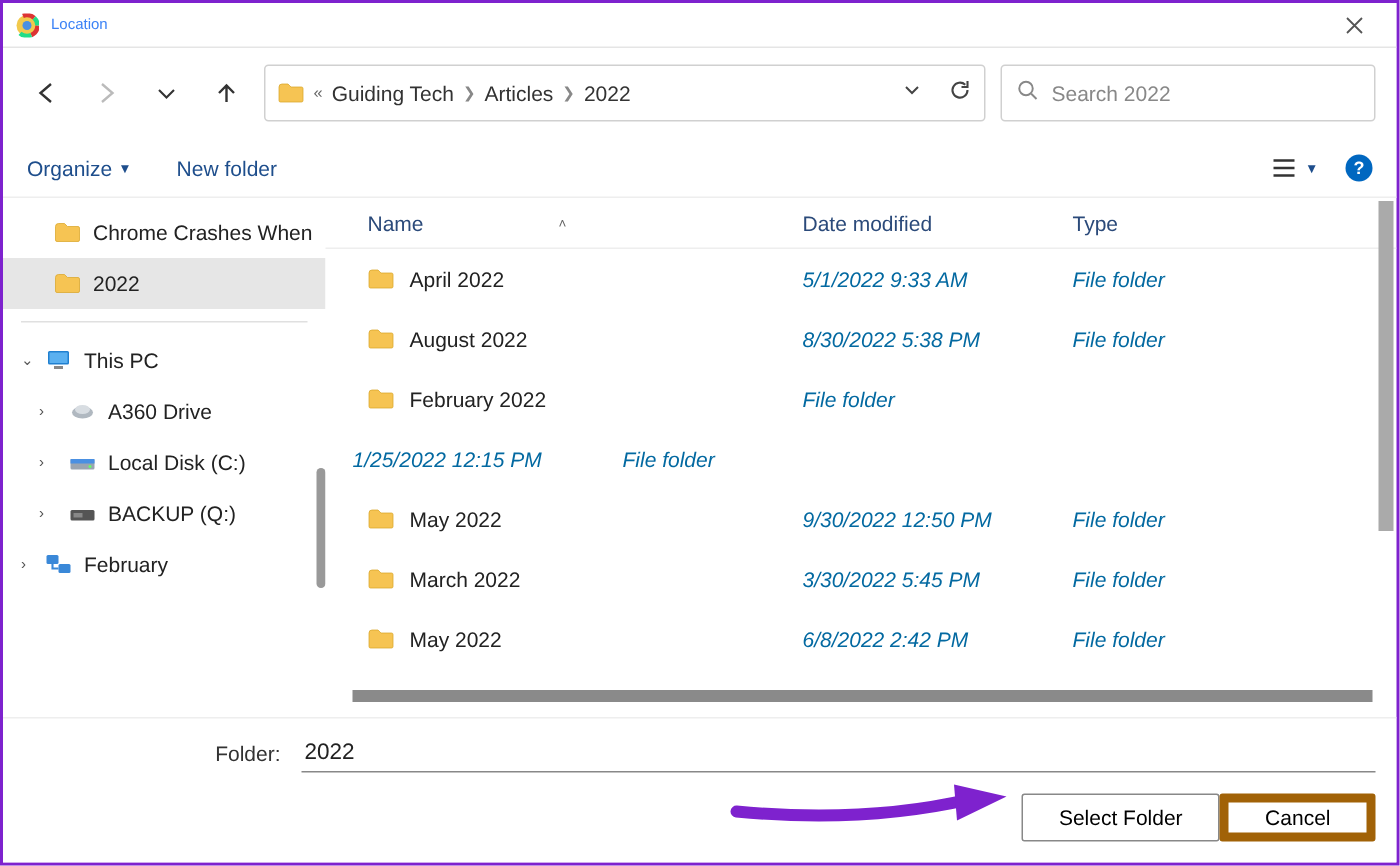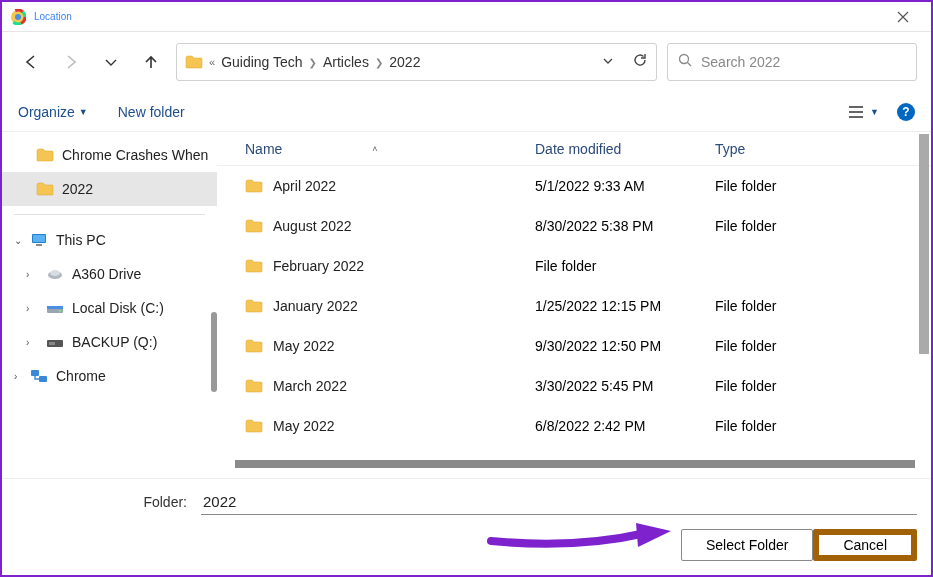--- a/index.html
+++ b/index.html
@@ -33,21 +33,21 @@
   .side-scroll { position:absolute; right:0; top:180px; width:6px; height:80px; background:#999; border-radius:3px;}
 
   .filelist { flex:1; position:relative; }
   .cols { display:flex; align-items:center; height:34px; border-bottom:1px solid #eee; font-size:14px; color:#2b4a7a; padding-left:18px;}
   .col-name { width:300px; display:flex; align-items:center; gap:10px; padding-left:10px;}
   .col-date { width:180px; }
   .col-type { flex:1; }
   .sortarr { font-size:9px; color:#666; margin-left:80px;}
   .row { display:flex; align-items:center; height:40px; font-size:14px; color:#333; padding-left:18px;}
   .row .col-name { color:#222; display:flex; align-items:center; gap:10px; padding-left:10px;}
-  .row .col-date, .row .col-type { color:#000000; }
+  .row .col-date, .row .col-type { color:#0369a1;font-style:italic; }
   .fscroll-v { position:absolute; right:2px; top:2px; width:10px; height:220px; background:#aaa; border-radius:0;}
   .fscroll-h { position:absolute; left:18px; right:16px; bottom:4px; height:8px; background:#8a8a8a;}
 
   .folder-icon { width:18px; height:14px; display:inline-block; }
   .folder-icon svg { width:18px; height:14px; display:block;}
 
   .footer { position:absolute; bottom:0; left:0; right:0; background:#fff; padding:10px 14px 14px 14px; border-top:1px solid #eee;}
   .frow1 { display:flex; align-items:center; gap:10px; margin-bottom:14px;}
   .frow1 label { color:#333; font-size:14px; width:175px; text-align:right; padding-right:4px;}
   .frow1 input { flex:1; border:none; border-bottom:1px solid #888; font-size:15px; padding:4px 2px; outline:none; color:#222;}
@@ -206,21 +206,21 @@
       <span>BACKUP (Q:)</span>
     </div>
 
     <div class="side-item" style="padding-left:28px;">
       <span class="chev">›</span>
       <span class="drive-icon"><svg viewBox="0 0 18 14">
             <rect x="1" y="1" width="8" height="6" rx="1" fill="#3a88d8"></rect>
             <rect x="9" y="7" width="8" height="6" rx="1" fill="#3a88d8"></rect>
             <path d="M5 7 L5 10 L9 10" stroke="#3a88d8" stroke-width="1.4" fill="none"></path>
           </svg></span>
-      <span>Chrome</span>
+      <span>February</span>
     </div>
 
     <div class="side-scroll"></div>
   </div>
 
   <div class="filelist">
     <div class="cols">
       <div class="col-name">
         <span>Name</span>
         <span class="sortarr">˄</span>
@@ -258,28 +258,20 @@
             <span class="folder-icon">
               <svg viewBox="0 0 18 14">
                 <path d="M1 3 Q1 1 3 1 L7 1 L9 3 L16 3 Q17 3 17 4 L17 12 Q17 13 16 13 L2 13 Q1 13 1 12 Z" fill="#f6c453" stroke="#d9a52a" stroke-width="0.5"></path>
               </svg>
             </span>
             <span>February 2022</span>
           </div>
           <div class="col-type">File folder</div>
         </div>
         <div class="row">
-          <div class="col-name">
-            <span class="folder-icon">
-              <svg viewBox="0 0 18 14">
-                <path d="M1 3 Q1 1 3 1 L7 1 L9 3 L16 3 Q17 3 17 4 L17 12 Q17 13 16 13 L2 13 Q1 13 1 12 Z" fill="#f6c453" stroke="#d9a52a" stroke-width="0.5"></path>
-              </svg>
-            </span>
-            <span>January 2022</span>
-          </div>
           <div class="col-date">1/25/2022 12:15 PM</div>
           <div class="col-type">File folder</div>
         </div>
         <div class="row">
           <div class="col-name">
             <span class="folder-icon">
               <svg viewBox="0 0 18 14">
                 <path d="M1 3 Q1 1 3 1 L7 1 L9 3 L16 3 Q17 3 17 4 L17 12 Q17 13 16 13 L2 13 Q1 13 1 12 Z" fill="#f6c453" stroke="#d9a52a" stroke-width="0.5"></path>
               </svg>
             </span>

